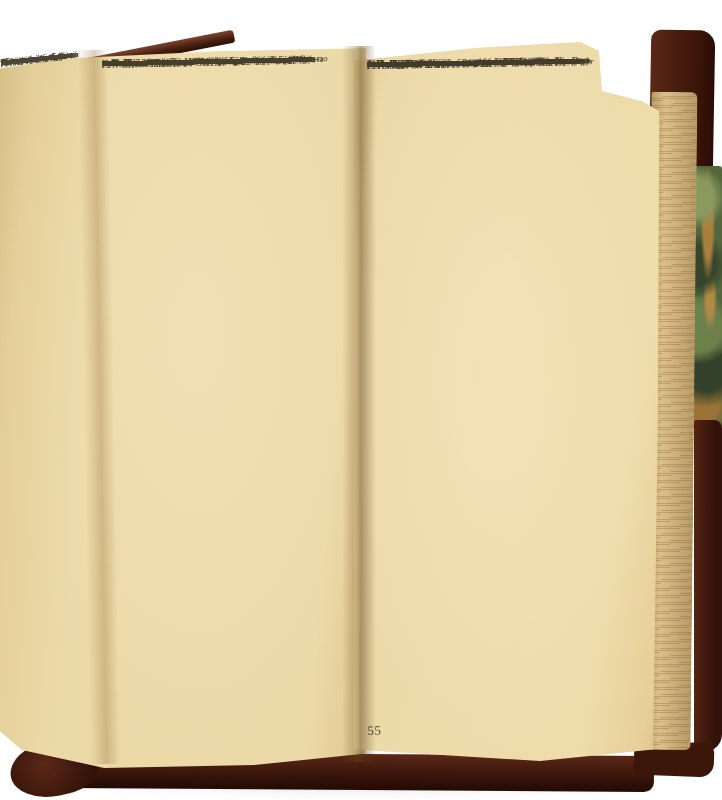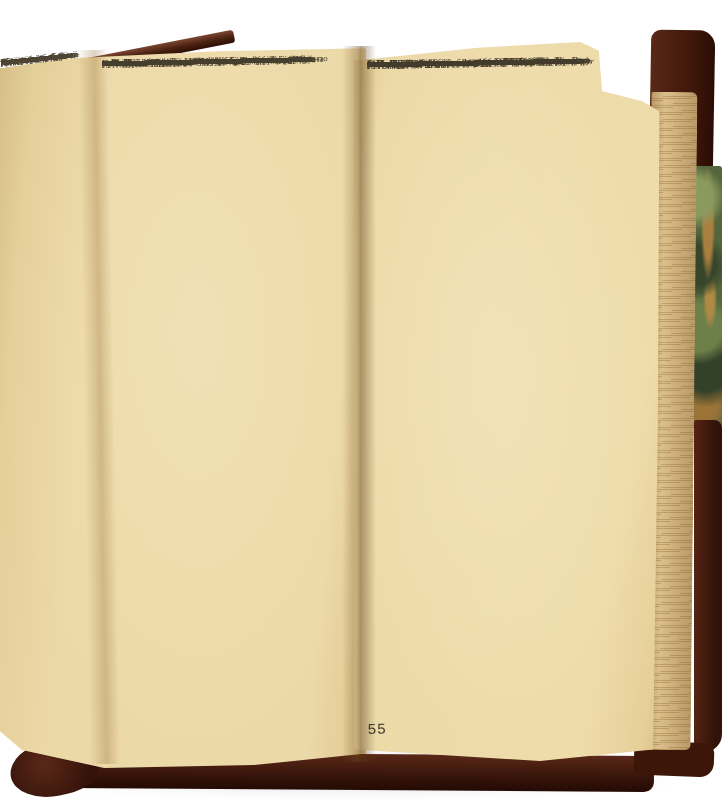--- a/index.html
+++ b/index.html
@@ -63,21 +63,21 @@
   .txt{color:#48402f;}
   .ln{position:static;display:block;white-space:pre-wrap;}
   .ln.just{text-align:justify;text-align-last:justify;}
   .strip-col{left:0;top:56px;width:96px;height:714px;transform:rotate(-6deg);transform-origin:0 0;
     font-size:8.6px;line-height:13.05px;letter-spacing:.3px;text-align:right;padding-right:3px;color:#4f4636;}
   .left-col{left:102px;top:58px;width:259px;transform:rotate(-1.2deg);transform-origin:0 0;
     font-size:9px;line-height:11.45px;letter-spacing:.85px;}
   .right-col{left:367px;top:59px;width:294px;transform:rotate(-1deg);transform-origin:0 0;
     font-size:9.35px;line-height:11.24px;letter-spacing:.8px;color:#453d2e;}
   .page-num{position:static;display:block;margin-top:13px;padding-right:10px;
-    font-size:15px;letter-spacing:.5px;font-family:Liberation Mono, monospace;}
+    font-size:13px;letter-spacing:.5px;}
 </style>
 </head>
 <body>
 
 <div id="scene">
   <div class="book-shadow"></div>
 
   <div class="cover-top"></div>
   <div class="cover-right-top"></div>
   <div class="marbled-board"></div>

